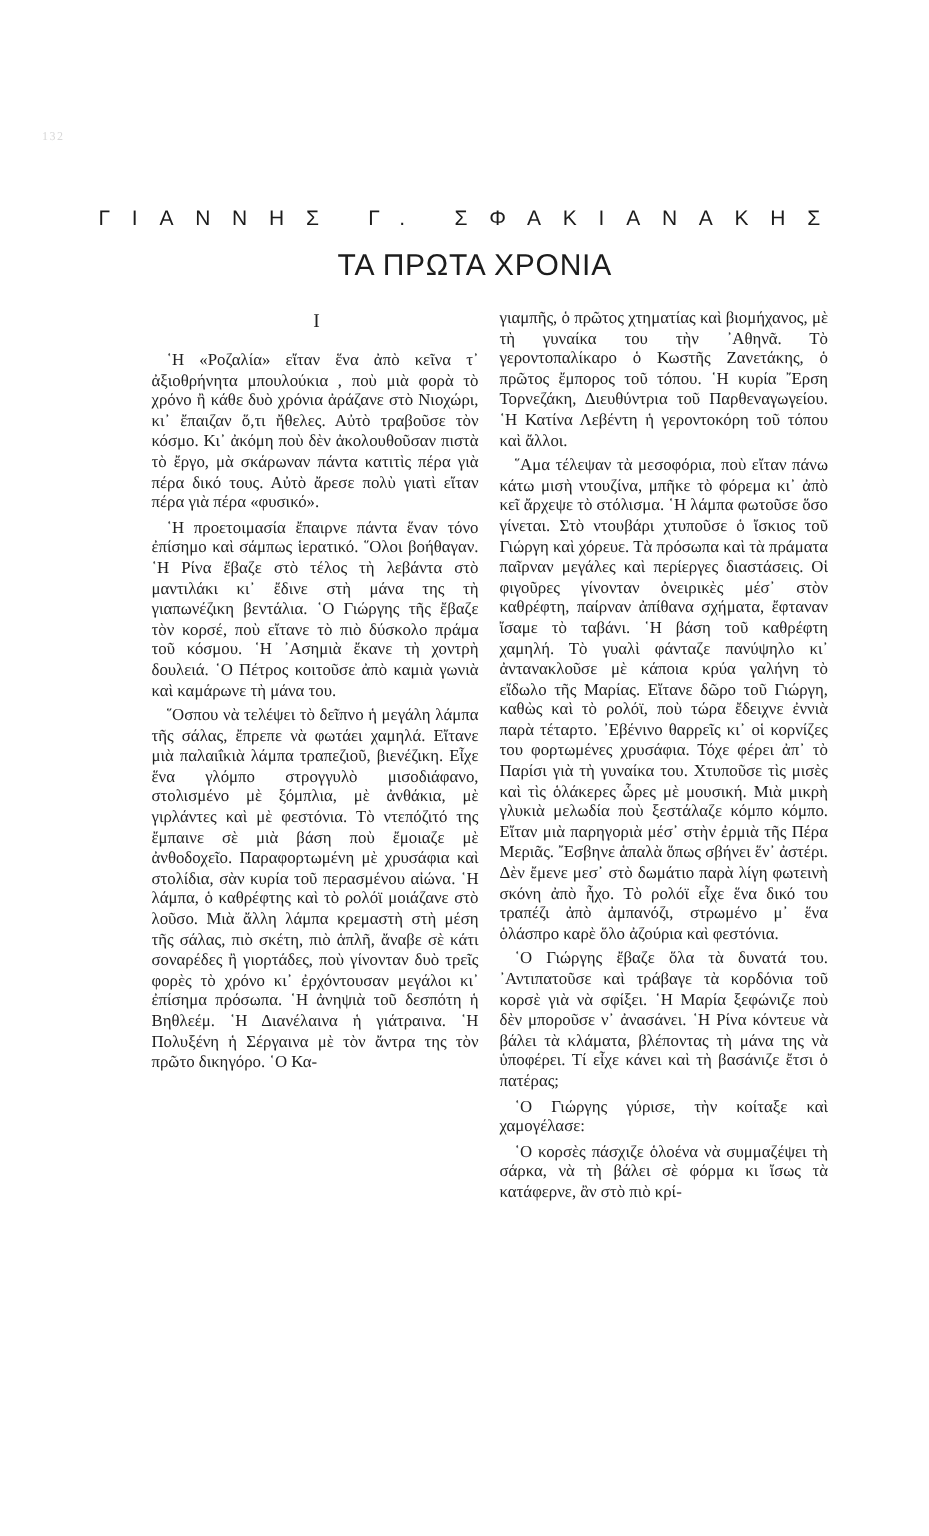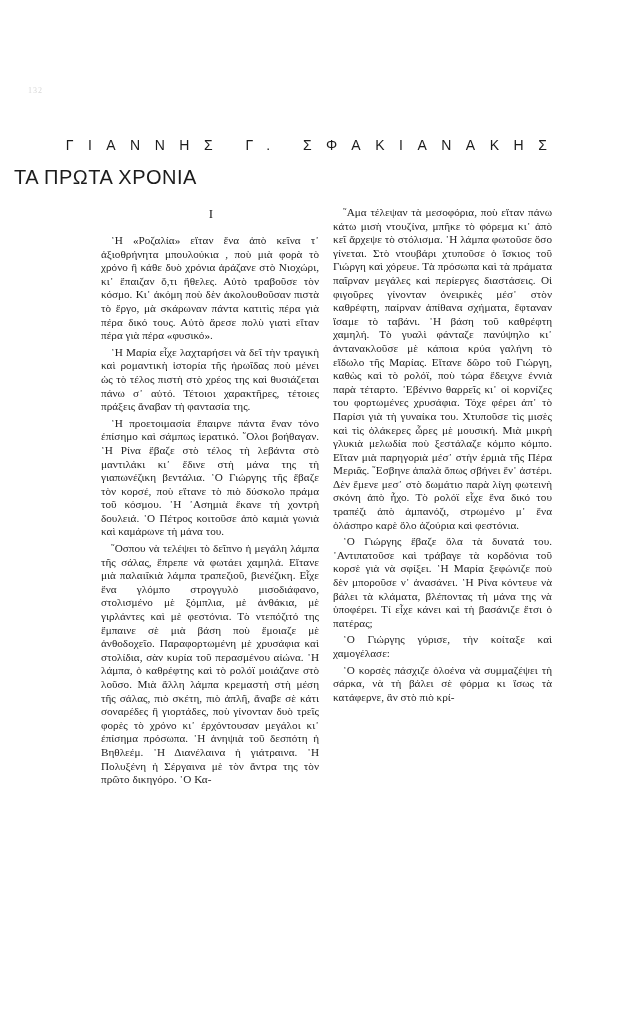--- a/index.html
+++ b/index.html
@@ -3,44 +3,44 @@
 <meta charset="utf-8">
 <style>
   html, body { margin: 0; padding: 0; background: #ffffff; }
   body { width: 619px; height: 1024px; position: relative; overflow: hidden;
          font-family: "DejaVu Serif", serif; color: #1a1a1a; }
   .page-mark { position: absolute; left: 28px; top: 86px; font-size: 8px; color: #d8d8d8;
                letter-spacing: 1px; font-family: Liberation Serif, serif; }
   .author { position: absolute; left: 0; width: 619px; top: 137px; text-align: center;
             font-family: "Liberation Sans", sans-serif; font-size: 14px; letter-spacing: 14.5px;
             color: #1c1c1c; padding-left: 8px; box-sizing: border-box; }
-  .title { position: absolute; left: 0; width: 619px; top: 166px; text-align: left;
+  .title { position: absolute; left: 0; width: 619px; top: 166px; text-align: center;
            font-family: "Liberation Sans", sans-serif; font-size: 20px; letter-spacing: 0.5px;
            color: #1c1c1c; padding-left: 14px; box-sizing: border-box; }
   .col { position: absolute; top: 200px; font-family: "Liberation Serif", serif;
          font-size: 11.2px; line-height: 13.6px; color: #222; text-align: justify; }
   .col-left { left: 101px; width: 218px; }
   .col-right { left: 333px; width: 219px; }
   .chapter { text-align: center; font-size: 13px; height: 34px; line-height: 28px; padding-left: 2px; }
   .para { margin: 0 0 3px 0; text-indent: 10px; }
   .para.noindent { text-indent: 0; }
 </style>
 </head>
 <body>
 
 <div class="page-mark">132</div>
 <div class="author">ΓΙΑΝΝΗΣ Γ. ΣΦΑΚΙΑΝΑΚΗΣ</div>
 <div class="title">ΤΑ ΠΡΩΤΑ ΧΡΟΝΙΑ</div>
 
 <div class="col col-left">
   <div class="chapter">Ι</div>
   <p class="para">῾Η «Ροζαλία» εἴταν ἕνα ἀπὸ κεῖνα τ᾽ ἀξιοθρήνητα μπουλούκια , ποὺ μιὰ φορὰ τὸ χρόνο ἢ κάθε δυὸ χρόνια ἀράζανε στὸ Νιοχώρι, κι᾽ ἔπαιζαν ὅ,τι ἤθελες. Αὐτὸ τραβοῦσε τὸν κόσμο. Κι᾽ ἀκόμη ποὺ δὲν ἀκολουθοῦσαν πιστὰ τὸ ἔργο, μὰ σκάρωναν πάντα κατιτὶς πέρα γιὰ πέρα δικό τους. Αὐτὸ ἄρεσε πολὺ γιατὶ εἴταν πέρα γιὰ πέρα «φυσικό».</p>
-  <p class="para">῾Η Μαρία εἶχε λαχταρήσει νὰ δεῖ τὴν τραγικὴ καὶ ρομαντικὴ ἱστορία τῆς ἡρωΐδας ποὺ μένει ὡς τὸ τέλος πιστὴ στὸ χρέος της καὶ θυσιάζεται πάνω σ᾽ αὐτό. Τέτοιοι χαρακτῆρες, τέτοιες πράξεις ἄναβαν τὴ φαντασία της.</p>
   <p class="para">῾Η προετοιμασία ἔπαιρνε πάντα ἕναν τόνο ἐπίσημο καὶ σάμπως ἱερατικό. ῞Ολοι βοήθαγαν. ῾Η Ρίνα ἔβαζε στὸ τέλος τὴ λεβάντα στὸ μαντιλάκι κι᾽ ἔδινε στὴ μάνα της τὴ γιαπωνέζικη βεντάλια. ῾Ο Γιώργης τῆς ἔβαζε τὸν κορσέ, ποὺ εἴτανε τὸ πιὸ δύσκολο πράμα τοῦ κόσμου. ῾Η ᾽Ασημιὰ ἔκανε τὴ χοντρὴ δουλειά. ῾Ο Πέτρος κοιτοῦσε ἀπὸ καμιὰ γωνιὰ καὶ καμάρωνε τὴ μάνα του.</p>
   <p class="para">῞Οσπου νὰ τελέψει τὸ δεῖπνο ἡ μεγάλη λάμπα τῆς σάλας, ἔπρεπε νὰ φωτάει χαμηλά. Εἴτανε μιὰ παλαιΐκιὰ λάμπα τραπεζιοῦ, βιενέζικη. Εἶχε ἕνα γλόμπο στρογγυλὸ μισοδιάφανο, στολισμένο μὲ ξόμπλια, μὲ ἀνθάκια, μὲ γιρλάντες καὶ μὲ φεστόνια. Τὸ ντεπόζιτό της ἔμπαινε σὲ μιὰ βάση ποὺ ἔμοιαζε μὲ ἀνθοδοχεῖο. Παραφορτωμένη μὲ χρυσάφια καὶ στολίδια, σὰν κυρία τοῦ περασμένου αἰώνα. ῾Η λάμπα, ὁ καθρέφτης καὶ τὸ ρολόϊ μοιάζανε στὸ λοῦσο. Μιὰ ἄλλη λάμπα κρεμαστὴ στὴ μέση τῆς σάλας, πιὸ σκέτη, πιὸ ἁπλῆ, ἄναβε σὲ κάτι σοναρέδες ἢ γιορτάδες, ποὺ γίνονταν δυὸ τρεῖς φορὲς τὸ χρόνο κι᾽ ἐρχόντουσαν μεγάλοι κι᾽ ἐπίσημα πρόσωπα. ῾Η ἀνηψιὰ τοῦ δεσπότη ἡ Βηθλεέμ. ῾Η Διανέλαινα ἡ γιάτραινα. ῾Η Πολυξένη ἡ Σέργαινα μὲ τὸν ἄντρα της τὸν πρῶτο δικηγόρο. ῾Ο Κα-</p>
 </div>
 
 <div class="col col-right" style="top:206px;">
+  <p class="para noindent">γιαμπῆς, ὁ πρῶτος χτηματίας καὶ βιομήχανος, μὲ τὴ γυναίκα του τὴν ᾽Αθηνᾶ. Τὸ γεροντοπαλίκαρο ὁ Κωστῆς Ζανετάκης, ὁ πρῶτος ἔμπορος τοῦ τόπου. ῾Η κυρία ῎Ερση Τορνεζάκη, Διευθύντρια τοῦ Παρθεναγωγείου. ῾Η Κατίνα Λεβέντη ἡ γεροντοκόρη τοῦ τόπου καὶ ἄλλοι.</p>
   <p class="para">῞Αμα τέλεψαν τὰ μεσοφόρια, ποὺ εἴταν πάνω κάτω μισὴ ντουζίνα, μπῆκε τὸ φόρεμα κι᾽ ἀπὸ κεῖ ἄρχεψε τὸ στόλισμα. ῾Η λάμπα φωτοῦσε ὅσο γίνεται. Στὸ ντουβάρι χτυποῦσε ὁ ἴσκιος τοῦ Γιώργη καὶ χόρευε. Τὰ πρόσωπα καὶ τὰ πράματα παῖρναν μεγάλες καὶ περίεργες διαστάσεις. Οἱ φιγοῦρες γίνονταν ὀνειρικὲς μέσ᾽ στὸν καθρέφτη, παίρναν ἀπίθανα σχήματα, ἔφταναν ἴσαμε τὸ ταβάνι. ῾Η βάση τοῦ καθρέφτη χαμηλή. Τὸ γυαλὶ φάνταζε πανύψηλο κι᾽ ἀντανακλοῦσε μὲ κάποια κρύα γαλήνη τὸ εἴδωλο τῆς Μαρίας. Εἴτανε δῶρο τοῦ Γιώργη, καθὼς καὶ τὸ ρολόϊ, ποὺ τώρα ἔδειχνε ἐννιὰ παρὰ τέταρτο. ᾽Εβένινο θαρρεῖς κι᾽ οἱ κορνίζες του φορτωμένες χρυσάφια. Τόχε φέρει ἀπ᾽ τὸ Παρίσι γιὰ τὴ γυναίκα του. Χτυποῦσε τὶς μισὲς καὶ τὶς ὁλάκερες ὧρες μὲ μουσική. Μιὰ μικρὴ γλυκιὰ μελωδία ποὺ ξεστάλαζε κόμπο κόμπο. Εἴταν μιὰ παρηγοριὰ μέσ᾽ στὴν ἐρμιὰ τῆς Πέρα Μεριᾶς. ῎Εσβηνε ἁπαλὰ ὅπως σβήνει ἕν᾽ ἀστέρι. Δὲν ἔμενε μεσ᾽ στὸ δωμάτιο παρὰ λίγη φωτεινὴ σκόνη ἀπὸ ἦχο. Τὸ ρολόϊ εἶχε ἕνα δικό του τραπέζι ἀπὸ ἀμπανόζι, στρωμένο μ᾽ ἕνα ὁλάσπρο καρὲ ὅλο ἀζούρια καὶ φεστόνια.</p>
   <p class="para">῾Ο Γιώργης ἔβαζε ὅλα τὰ δυνατά του. ᾽Αντιπατοῦσε καὶ τράβαγε τὰ κορδόνια τοῦ κορσὲ γιὰ νὰ σφίξει. ῾Η Μαρία ξεφώνιζε ποὺ δὲν μποροῦσε ν᾽ ἀνασάνει. ῾Η Ρίνα κόντευε νὰ βάλει τὰ κλάματα, βλέποντας τὴ μάνα της νὰ ὑποφέρει. Τί εἶχε κάνει καὶ τὴ βασάνιζε ἔτσι ὁ πατέρας;</p>
   <p class="para">῾Ο Γιώργης γύρισε, τὴν κοίταξε καὶ χαμογέλασε:</p>
   <p class="para">῾Ο κορσὲς πάσχιζε ὁλοένα νὰ συμμαζέψει τὴ σάρκα, νὰ τὴ βάλει σὲ φόρμα κι ἴσως τὰ κατάφερνε, ἂν στὸ πιὸ κρί-</p>
 </div>
 
 </body></html>

